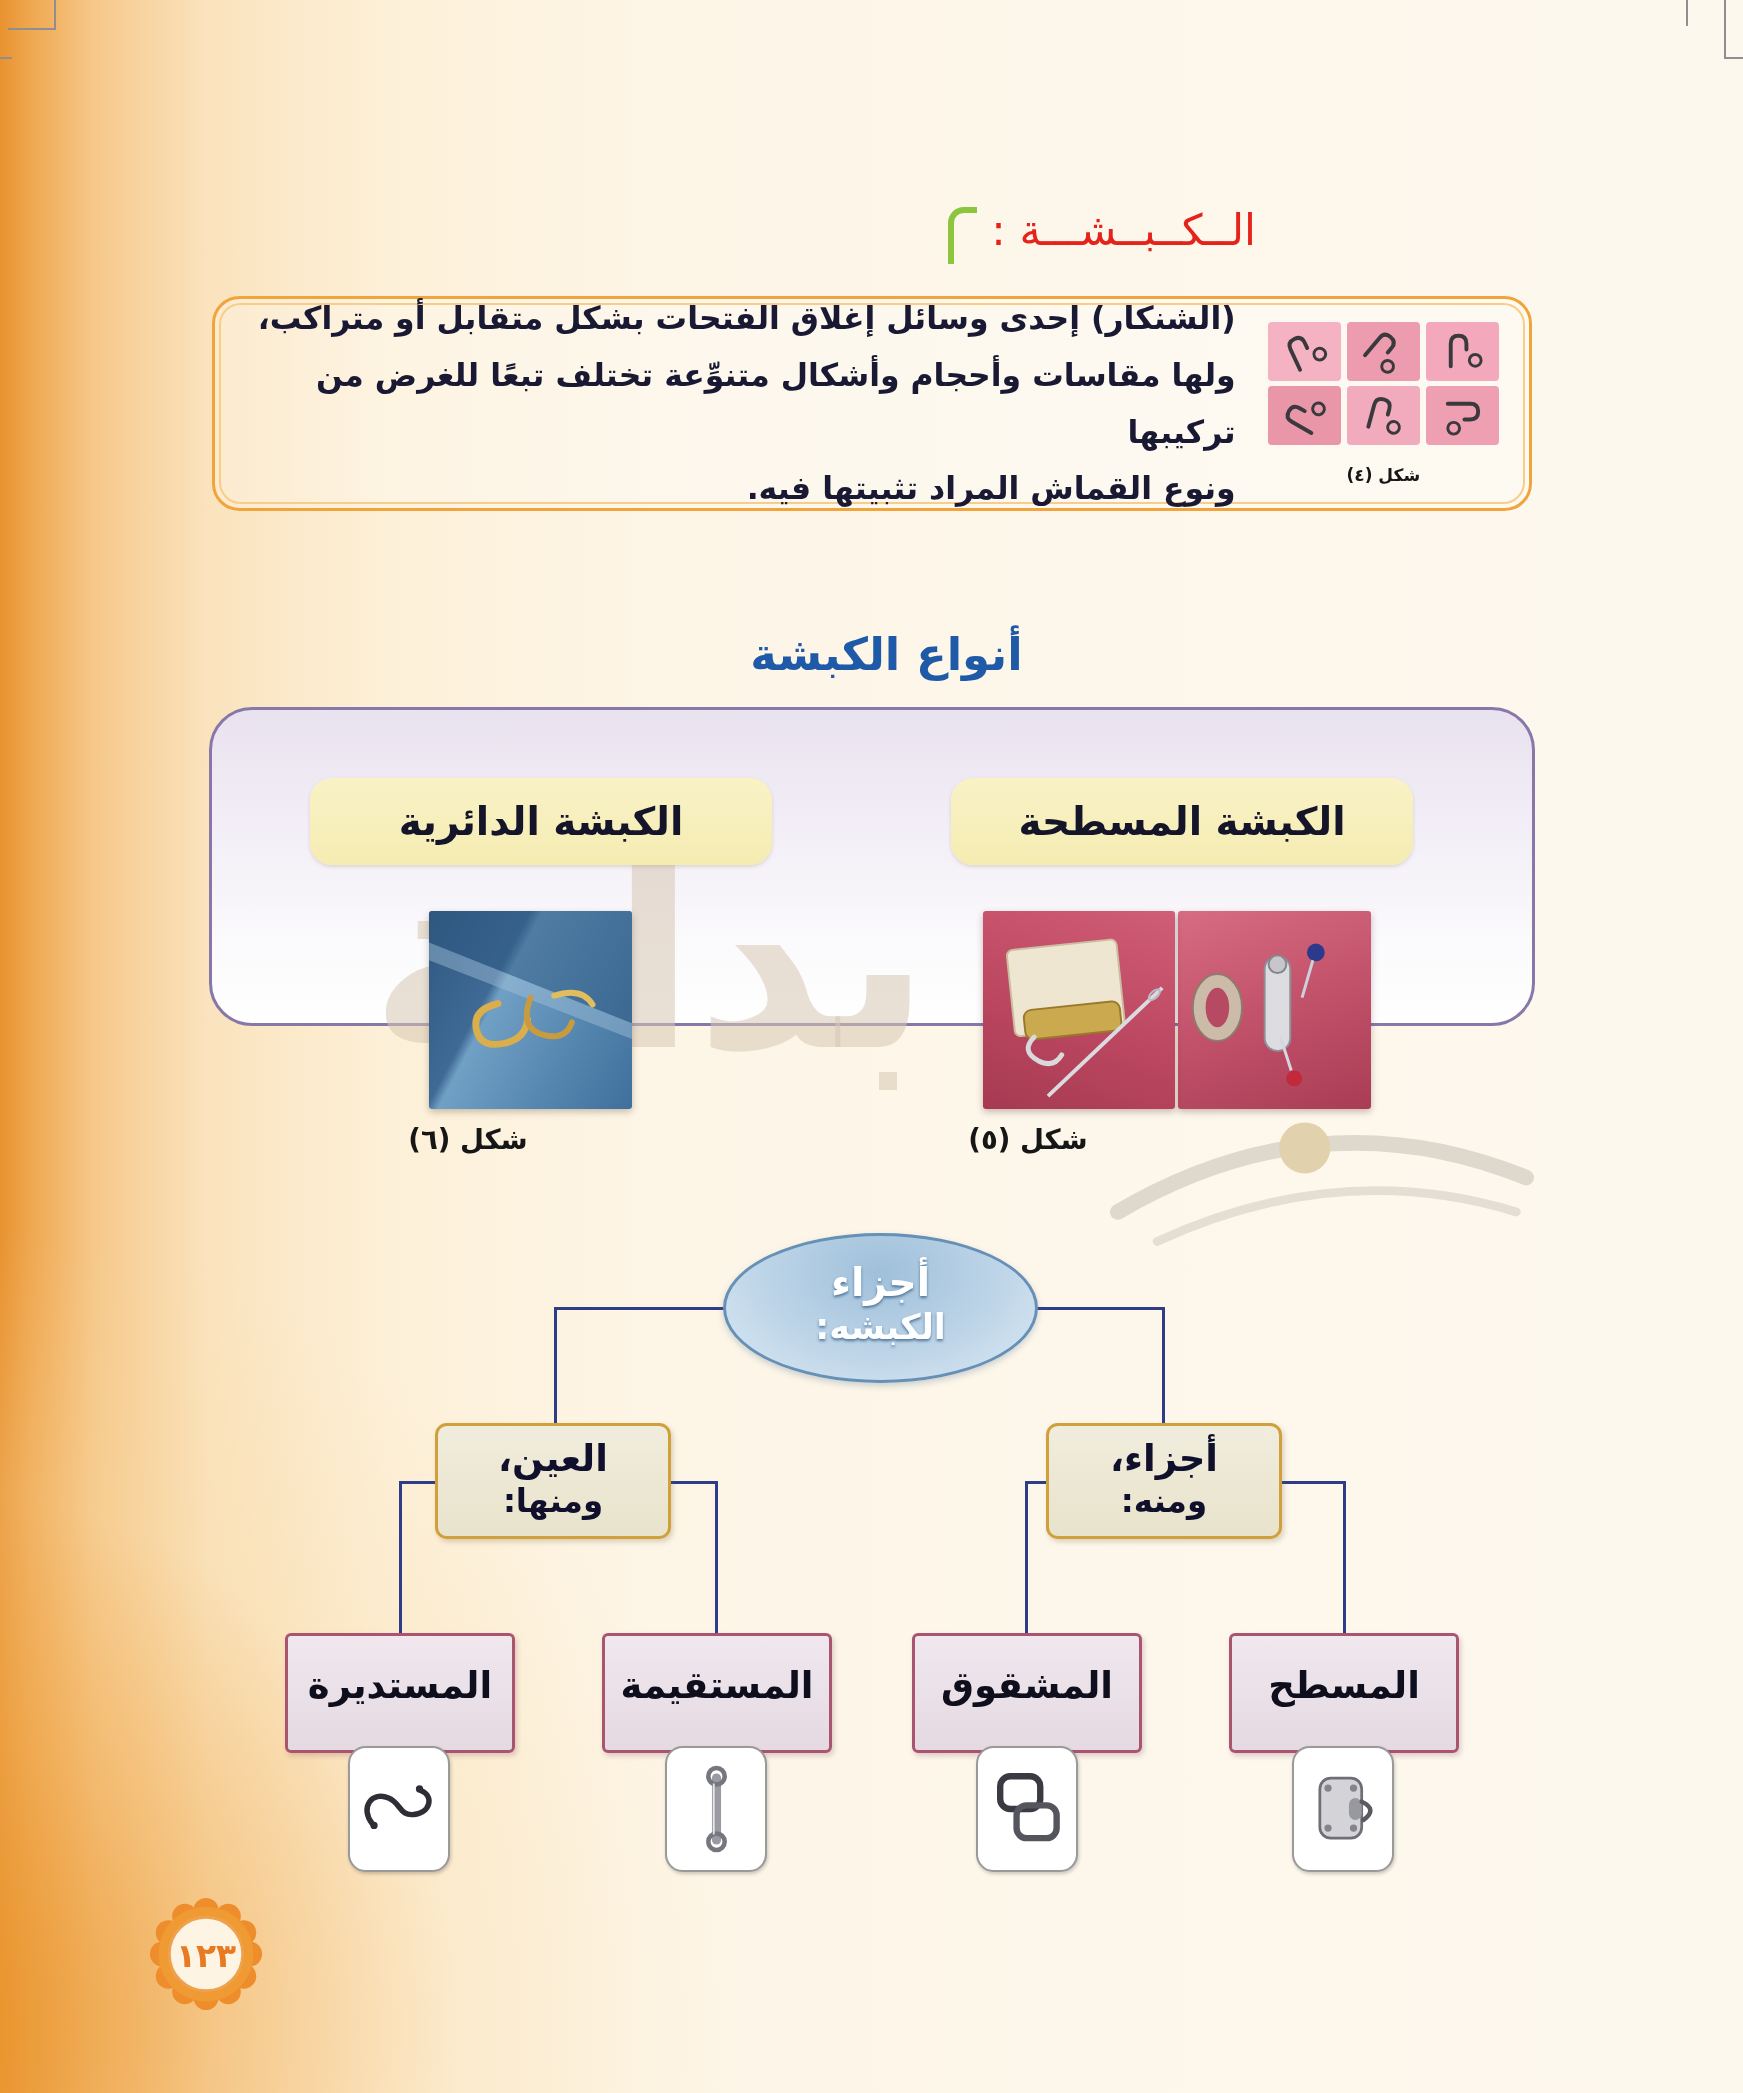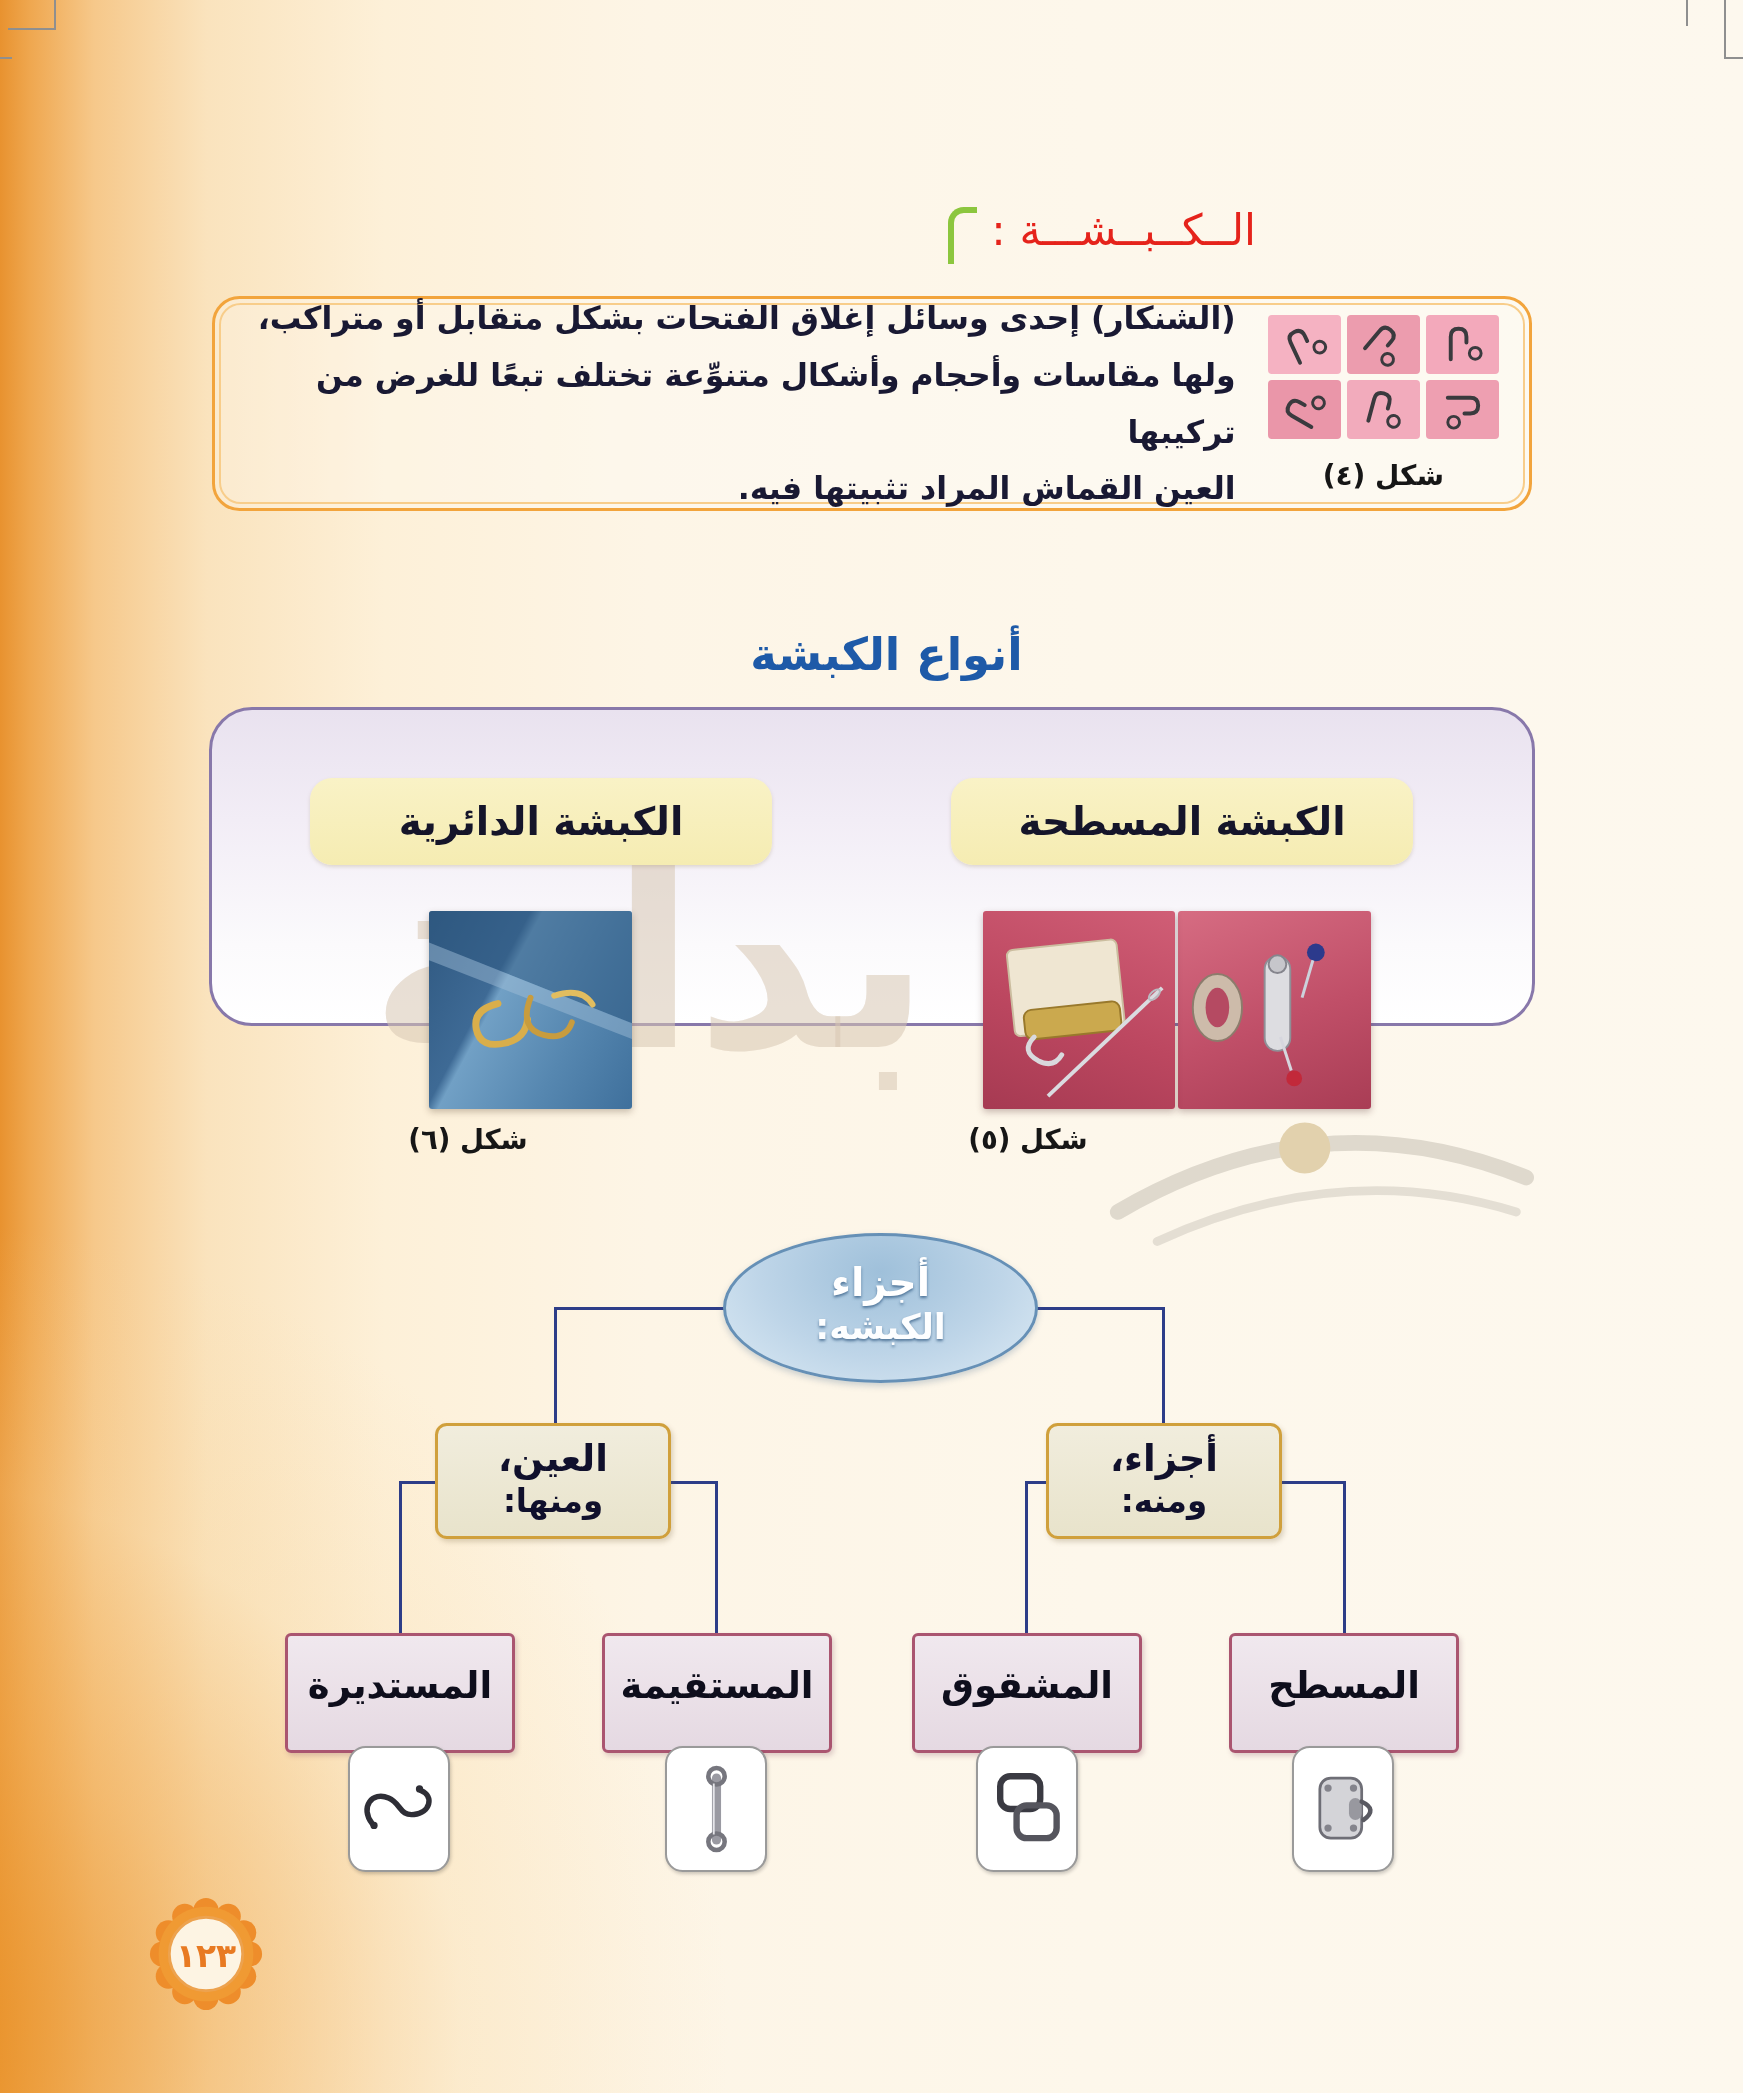--- a/index.html
+++ b/index.html
@@ -14,21 +14,21 @@
   .green-bracket{width:29.6px;height:57px;border-left:6.9px solid #8cc63e;border-top:6.9px solid #8cc63e;border-top-left-radius:15.8px;margin-top:2px}
   .info-box{position:absolute;left:212px;top:296px;width:1320px;height:215px;border:3px solid #f2a43c;border-radius:27.6px;z-index:2;padding:3.9px;background:rgba(255,255,255,.25)}
   .info-inner{border:2px solid #f8cd8a;border-radius:21.7px;height:100%;display:flex;align-items:center;padding:7.9px 15.8px;gap:9.9px}
   .fig4-block{display:flex;flex-direction:column;align-items:center;flex:0 0 248px}
   .thumb-grid{display:grid;grid-template-columns:repeat(3,73px);grid-auto-rows:59px;gap:5.9px}
   .thumb{border-radius:3.9px;display:flex;align-items:center;justify-content:center;overflow:hidden}
   .t1{background:#f3a9bb}.t2{background:#ec9cae}.t3{background:#f5b2c2}
   .t4{background:#ee9fb1}.t5{background:#f2abbc}.t6{background:#ea96a9}
   .t2 svg{transform:rotate(40deg)}.t3 svg{transform:rotate(-25deg)}.t4 svg{transform:rotate(90deg)}
   .t5 svg{transform:rotate(15deg)}.t6 svg{transform:rotate(-60deg)}
-  .fig-caption{font-size:28px;font-weight:bold;color:#161616;margin-top:20px}
+  .fig-caption{font-size:17px;font-weight:bold;color:#161616;margin-top:20px}
   .intro-text{flex:1;padding:0 13.8px 0 5.9px}
   .intro-text .line{font-size:31.5px;font-weight:bold;color:#191933;line-height:1.8;text-align:right}
   .section-heading{position:absolute;left:660px;top:628px;width:453px;text-align:center;font-size:45px;font-weight:bold;color:#1e5aa8;z-index:2}
   .types-box{position:absolute;left:209px;top:707px;width:1326px;height:319px;border:3px solid #8878aa;border-radius:43px;
     background:linear-gradient(180deg,#e9e2ef 0%,#f2edf6 35%,#fbfafc 75%,#fff 100%);z-index:0}
   .type-label{position:absolute;top:778px;width:462px;height:87px;border-radius:22px;background:linear-gradient(180deg,#f9f2c6,#f5ecb2);
     text-align:center;line-height:87px;font-size:39px;font-weight:bold;color:#15152a;z-index:2;box-shadow:0 2px 3.9px rgba(150,130,90,.25)}
   .type-label.round{left:310px}.type-label.flat{left:951px}
   .photo{position:absolute;z-index:2;border-radius:3px;overflow:hidden;box-shadow:0 3px 7.9px rgba(80,60,40,.3)}
   .fig6-photo{left:429px;top:911px;width:203px;height:198px;background:linear-gradient(118deg,#2f5880 0%,#3e6a95 33%,#71a0c5 37%,#5687b0 68%,#3f709c 100%)}
@@ -119,21 +119,21 @@
                 <path d="M18 40 V17 q0 -8 8 -8 q8 0 8 8 v6" fill="none" stroke="#3a3a3e" stroke-width="4" stroke-linecap="round"></path>
                 <circle cx="43" cy="34" r="6" fill="none" stroke="#3a3a3e" stroke-width="3"></circle>
               </svg>
           </div>
         </div>
         <div class="fig-caption">شكل (٤)</div>
       </div>
       <div class="intro-text">
         <div class="line">(الشنكار) إحدى وسائل إغلاق الفتحات بشكل متقابل أو متراكب،</div>
         <div class="line">ولها مقاسات وأحجام وأشكال متنوِّعة تختلف تبعًا للغرض من تركيبها</div>
-        <div class="line">العين القماش المراد تثبيتها فيه.</div>
+        <div class="line">ونوع القماش المراد تثبيتها فيه.</div>
       </div>
     </div>
   </div>
 
   <div class="section-heading">أنواع الكبشة</div>
 
   <div class="types-box"></div>
   <div class="type-label round">الكبشة الدائرية</div>
   <div class="type-label flat">الكبشة المسطحة</div>
 

